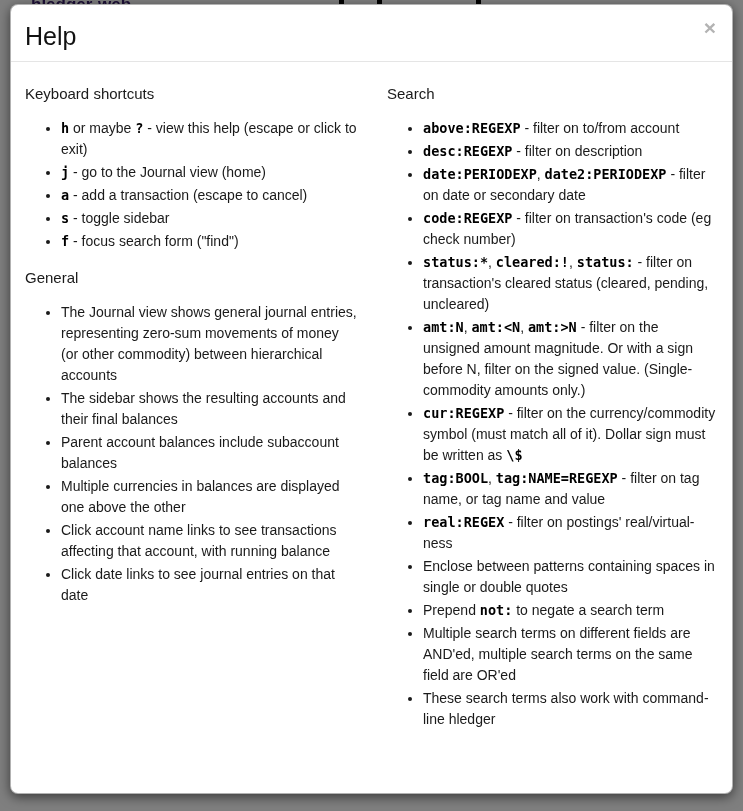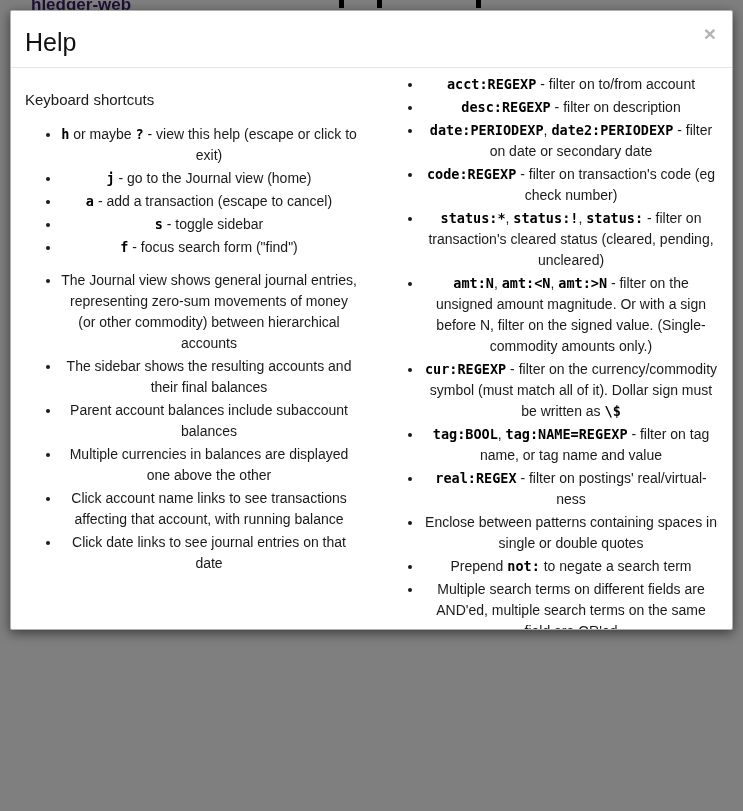--- a/index.html
+++ b/index.html
@@ -41,26 +41,26 @@
   .modal-backdrop {
     position: absolute;
     inset: 0;
     background: rgba(0,0,0,0.5);
   }
 
   
   .modal {
     position: absolute;
     left: 10px;
-    top: 10px;
+    top: 4px;
     width: 723px;
-    height: 620px;
+    height: 790px;
     background: #ffffff;
     border: 1px solid rgba(0,0,0,0.3);
-    border-radius: 2px;
+    border-radius: 8px;
     box-shadow: 0 3px 12px rgba(0,0,0,0.55);
     overflow: hidden;
   }
   .modal-header {
     position: relative;
     padding: 16px 15px 10px 14px;
     border-bottom: 1px solid #e5e5e5;
   }
   .modal-title {
     font-size: 25px;
@@ -92,21 +92,20 @@
     font-size: 15px;
     font-weight: normal;
     color: #1a1a1a;
     margin: 16px 0 14px 0;
     line-height: 20px;
   }
   ul.help-list {
     margin: 0 0 12px 0;
     padding-left: 36px;
     list-style-type: disc;
-    text-align: center;
   }
   ul.help-list li {
     font-size: 14px;
     line-height: 21px;
     color: #1a1a1a;
     margin-bottom: 2px;
   }
   ul.help-list code {
     font-family: "DejaVu Sans Mono", "Liberation Mono", monospace;
     font-weight: bold;
@@ -134,36 +133,38 @@
   <div class="modal-body">
     <div class="help-col">
         <h4 class="section-heading">Keyboard shortcuts</h4>
         <ul class="help-list">
           <li><code>h</code> or maybe <code>?</code> - view this help (escape or click to exit)</li>
           <li><code>j</code> - go to the Journal view (home)</li>
           <li><code>a</code> - add a transaction (escape to cancel)</li>
           <li><code>s</code> - toggle sidebar</li>
           <li><code>f</code> - focus search form ("find")</li>
         </ul>
+        <h4 class="section-heading">General</h4>
         <ul class="help-list">
           <li>The Journal view shows general journal entries, representing zero-sum movements of money (or other commodity) between hierarchical accounts</li>
           <li>The sidebar shows the resulting accounts and their final balances</li>
           <li>Parent account balances include subaccount balances</li>
           <li>Multiple currencies in balances are displayed one above the other</li>
           <li>Click account name links to see transactions affecting that account, with running balance</li>
           <li>Click date links to see journal entries on that date</li>
         </ul>
       </div>
     <div class="help-col">
+        <h4 class="section-heading">Search</h4>
         <ul class="help-list">
-          <li><code>acct:REGEXP</code> - filter on to/from account</li>
+          <li><code>above:REGEXP</code> - filter on to/from account</li>
           <li><code>desc:REGEXP</code> - filter on description</li>
           <li><code>date:PERIODEXP</code>, <code>date2:PERIODEXP</code> - filter on date or secondary date</li>
           <li><code>code:REGEXP</code> - filter on transaction's code (eg check number)</li>
-          <li><code>status:*</code>, <code>status:!</code>, <code>status:</code> - filter on transaction's cleared status (cleared, pending, uncleared)</li>
+          <li><code>status:*</code>, <code>cleared:!</code>, <code>status:</code> - filter on transaction's cleared status (cleared, pending, uncleared)</li>
           <li><code>amt:N</code>, <code>amt:&lt;N</code>, <code>amt:&gt;N</code> - filter on the unsigned amount magnitude. Or with a sign before N, filter on the signed value. (Single-commodity amounts only.)</li>
           <li><code>cur:REGEXP</code> - filter on the currency/commodity symbol (must match all of it). Dollar sign must be written as <code>\$</code></li>
           <li><code>tag:BOOL</code>, <code>tag:NAME=REGEXP</code> - filter on tag name, or tag name and value</li>
           <li><code>real:REGEX</code> - filter on postings' real/virtual-ness</li>
           <li>Enclose between patterns containing spaces in single or double quotes</li>
           <li>Prepend <code>not:</code> to negate a search term</li>
           <li>Multiple search terms on different fields are AND'ed, multiple search terms on the same field are OR'ed</li>
           <li>These search terms also work with command-line hledger</li>
         </ul>
       </div>

